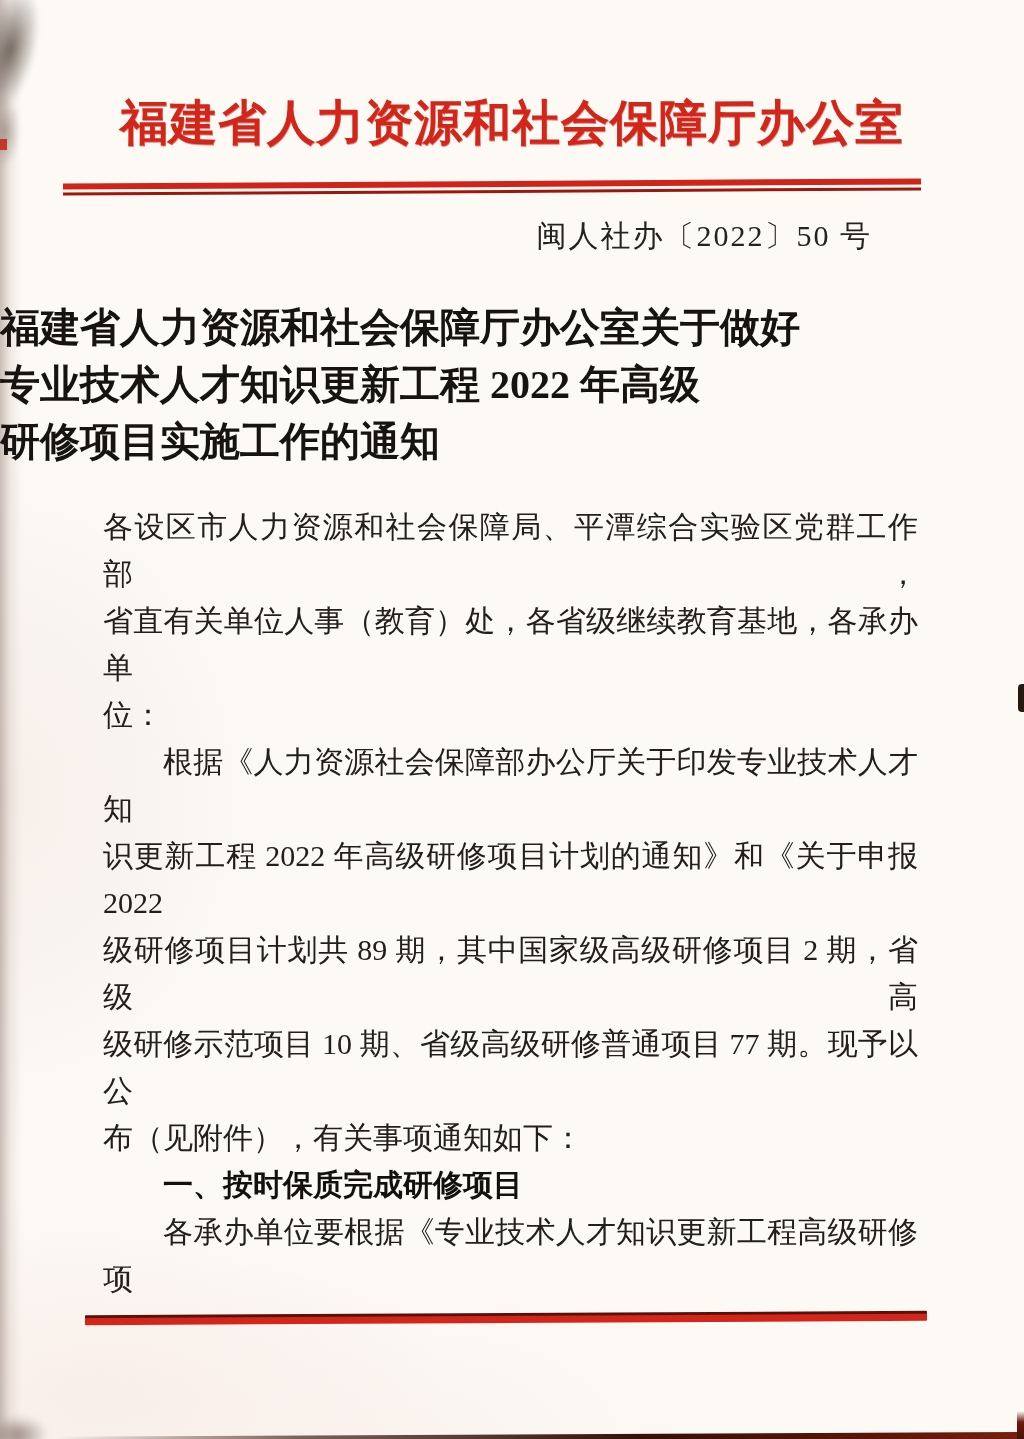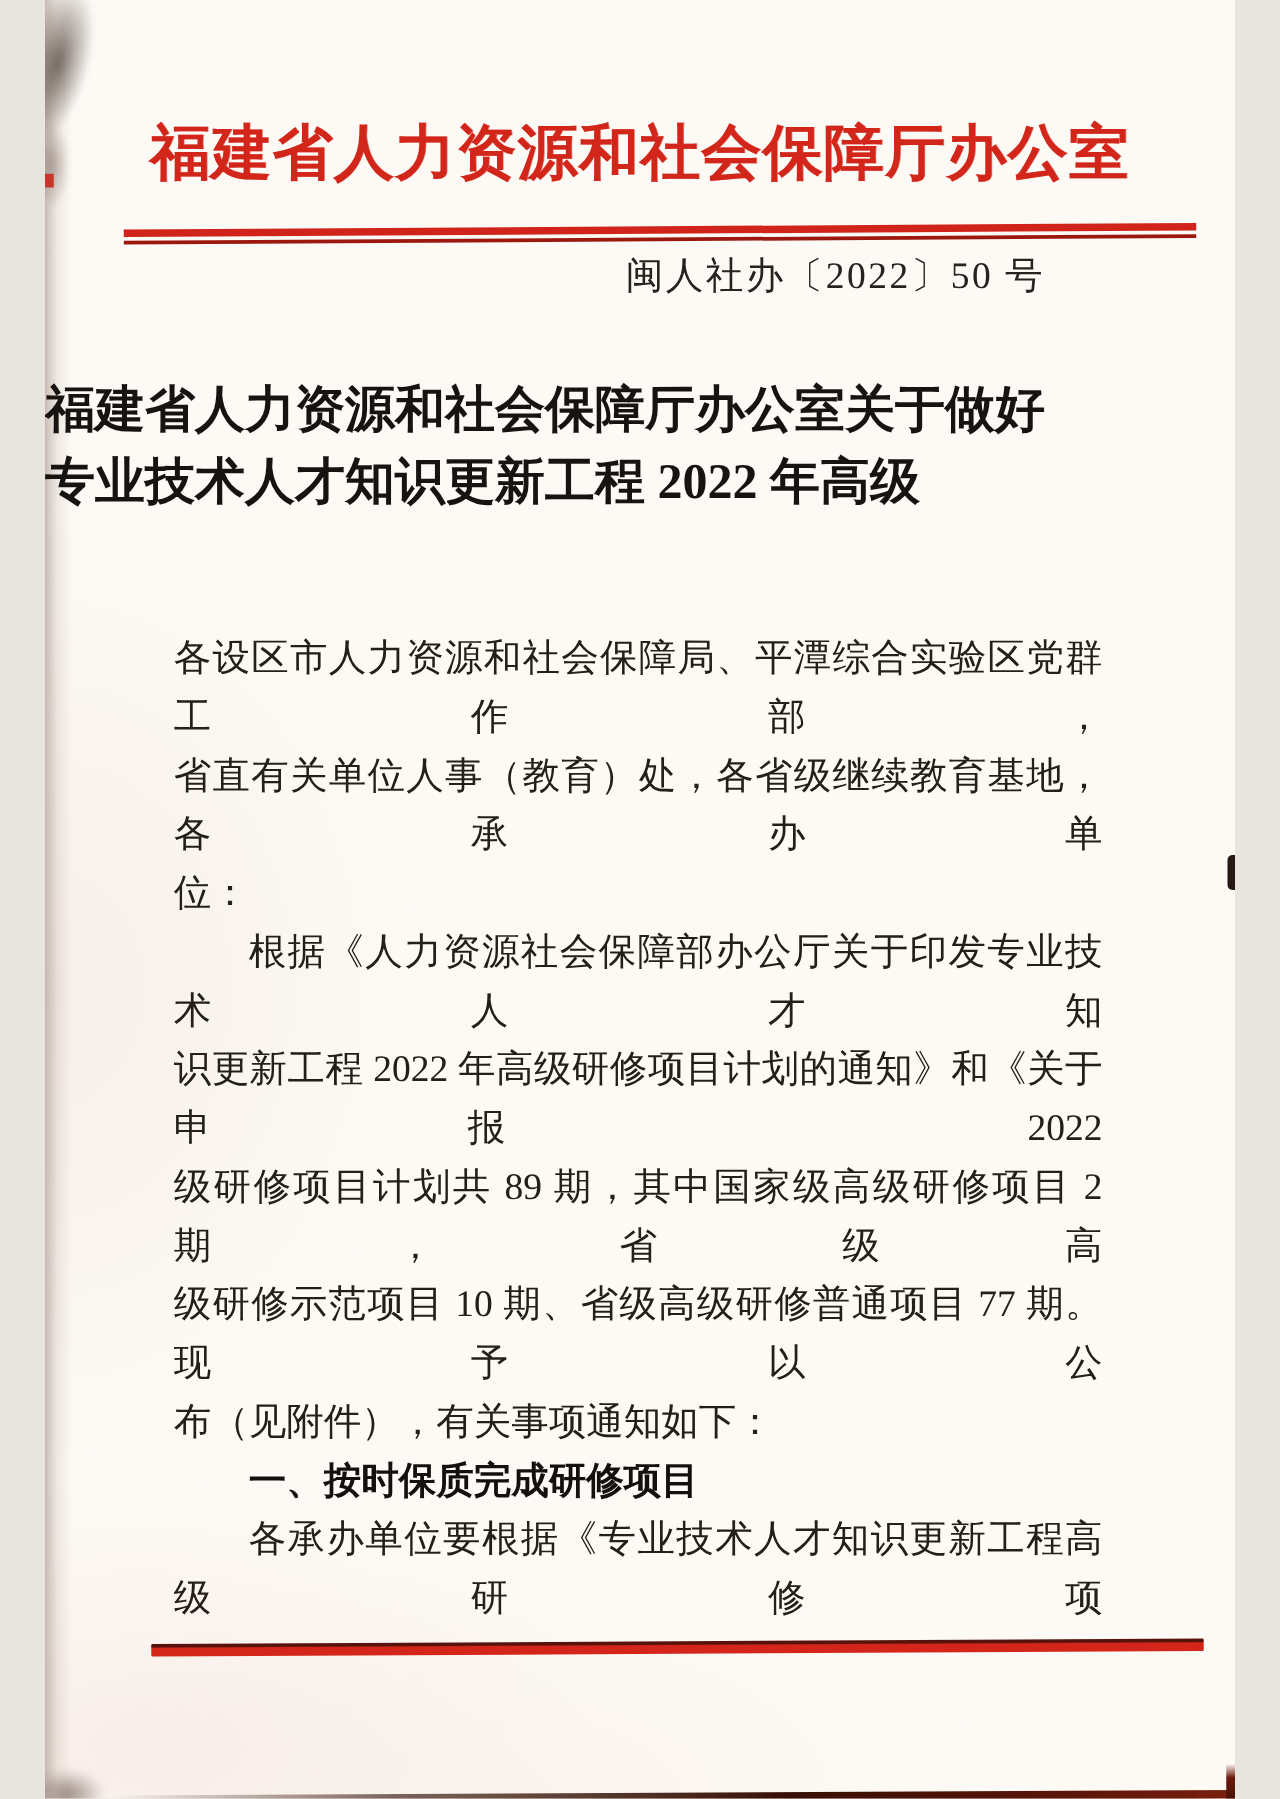--- a/index.html
+++ b/index.html
@@ -1,18 +1,18 @@
 <!DOCTYPE html>
 <html><head>
 <meta charset="utf-8">
 <style>
   html, body { margin: 0; padding: 0; background: #e8e4de; }
   .page {
     position: relative;
-    width: 952px;
+    width: 1024px;
     height: 1439px;
     margin: 0 auto;
     overflow: hidden;
     font-family: "Liberation Serif", "DejaVu Serif", serif;
     color: #221f1c;
     background:
       radial-gradient(ellipse 520px 300px at 8% 97%, rgba(238,208,200,0.28), transparent 70%),
       radial-gradient(ellipse 420px 520px at 0% 55%, rgba(232,212,205,0.30), transparent 72%),
       radial-gradient(ellipse 500px 260px at 40% 100%, rgba(240,220,212,0.20), transparent 75%),
       #fdfaf6;
@@ -67,21 +67,21 @@
     text-shadow: 0.5px 0.5px 0 rgba(210,38,26,0.55);
   }
   .letterhead-rule {
     position: absolute; top: 181px; left: 63px; width: 858px;
     height: 3px;
     border-top: 6px solid #d0241a;
     border-bottom: 3px solid #9c180f;
     transform: rotate(-0.35deg);
   }
   .doc-number {
-    position: absolute; top: 204px; right: 152px;
+    position: absolute; top: 219px; right: 152px;
     font-size: 30px; line-height: 34px;
     letter-spacing: 2px;
     color: #26221e;
   }
 
   
   .doc-title {
     position: absolute; top: 299px; left: 0; right: 0;
     text-align: left;
     font-size: 40px; font-weight: bold; line-height: 57px;
@@ -120,20 +120,21 @@
   <div class="mark-right"></div>
   <div class="smudge-bl"></div>
 
   <div class="letterhead">福建省人力资源和社会保障厅办公室</div>
   <div class="letterhead-rule"></div>
   <div class="doc-number">闽人社办〔2022〕50 号</div>
 
   <div class="doc-title">
     <div>福建省人力资源和社会保障厅办公室关于做好</div>
     <div>专业技术人才知识更新工程 2022 年高级</div>
+    <div>研修项目实施工作的通知</div>
   </div>
 
   <div class="doc-body">
     <div class="bl just">各设区市人力资源和社会保障局、平潭综合实验区党群工作部，</div>
     <div class="bl just">省直有关单位人事（教育）处，各省级继续教育基地，各承办单</div>
     <div class="bl">位：</div>
     <div class="bl ind just">根据《人力资源社会保障部办公厅关于印发专业技术人才知</div>
     <div class="bl just">识更新工程 2022 年高级研修项目计划的通知》和《关于申报 2022</div>
     <div class="bl just">级研修项目计划共 89 期，其中国家级高级研修项目 2 期，省级高</div>
     <div class="bl just">级研修示范项目 10 期、省级高级研修普通项目 77 期。现予以公</div>

